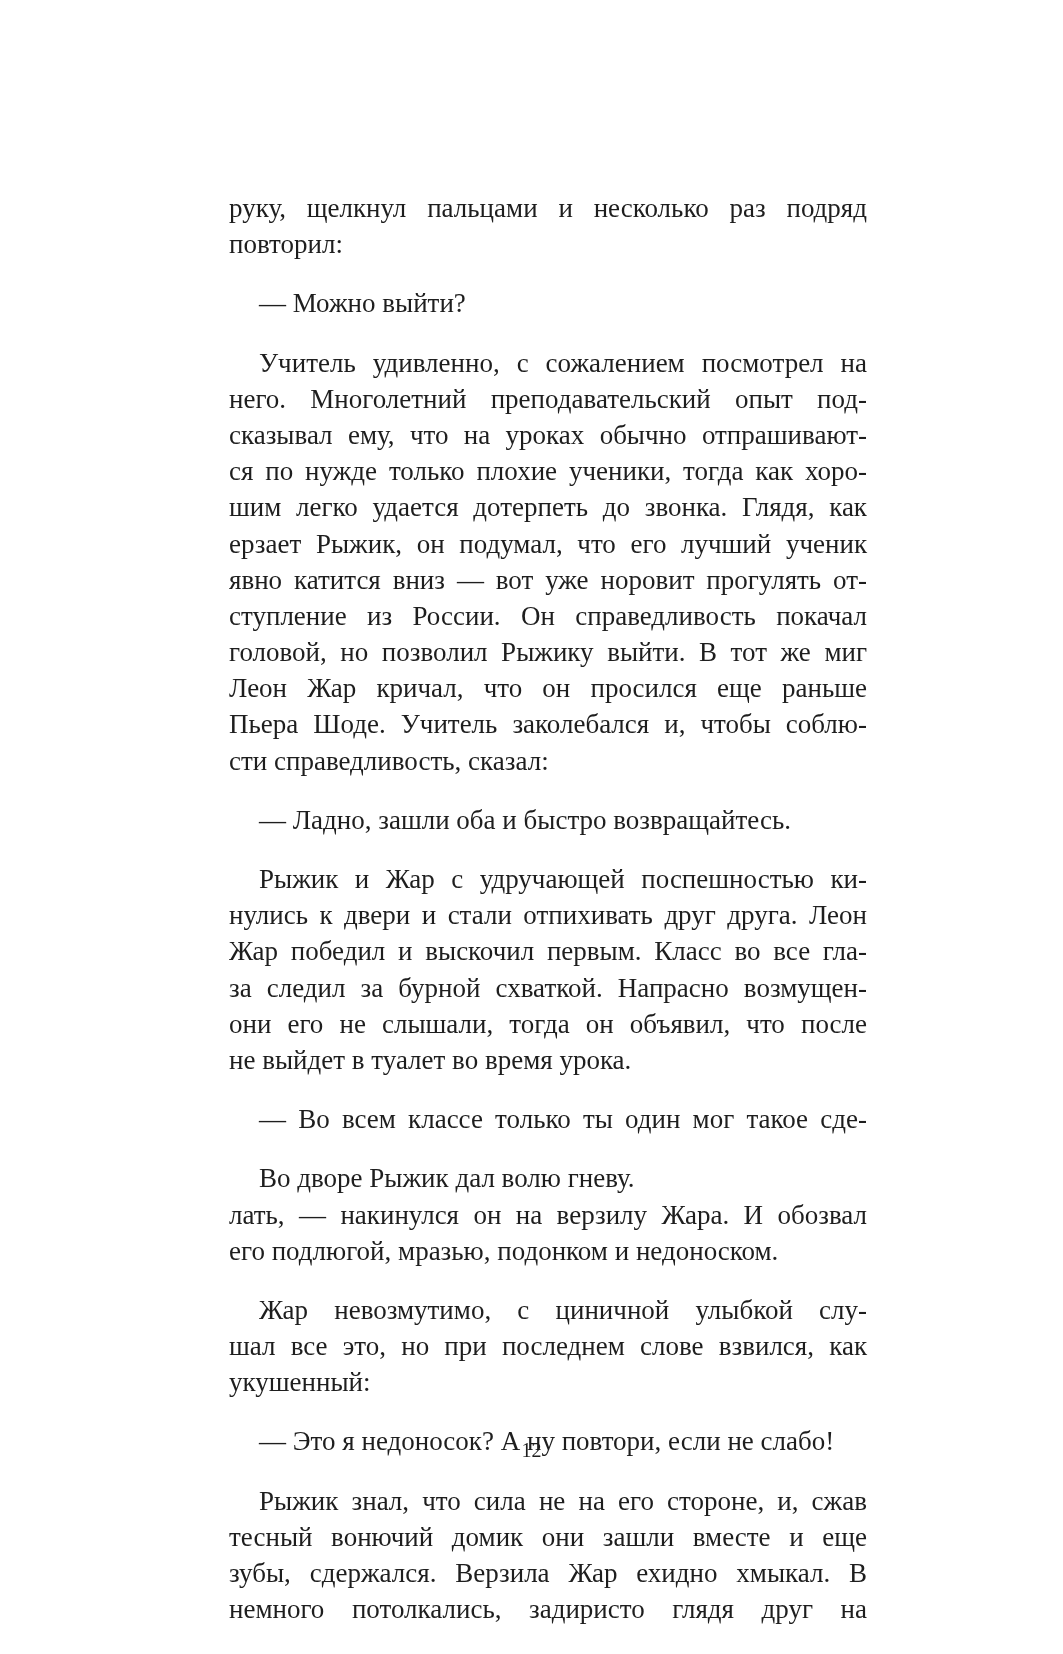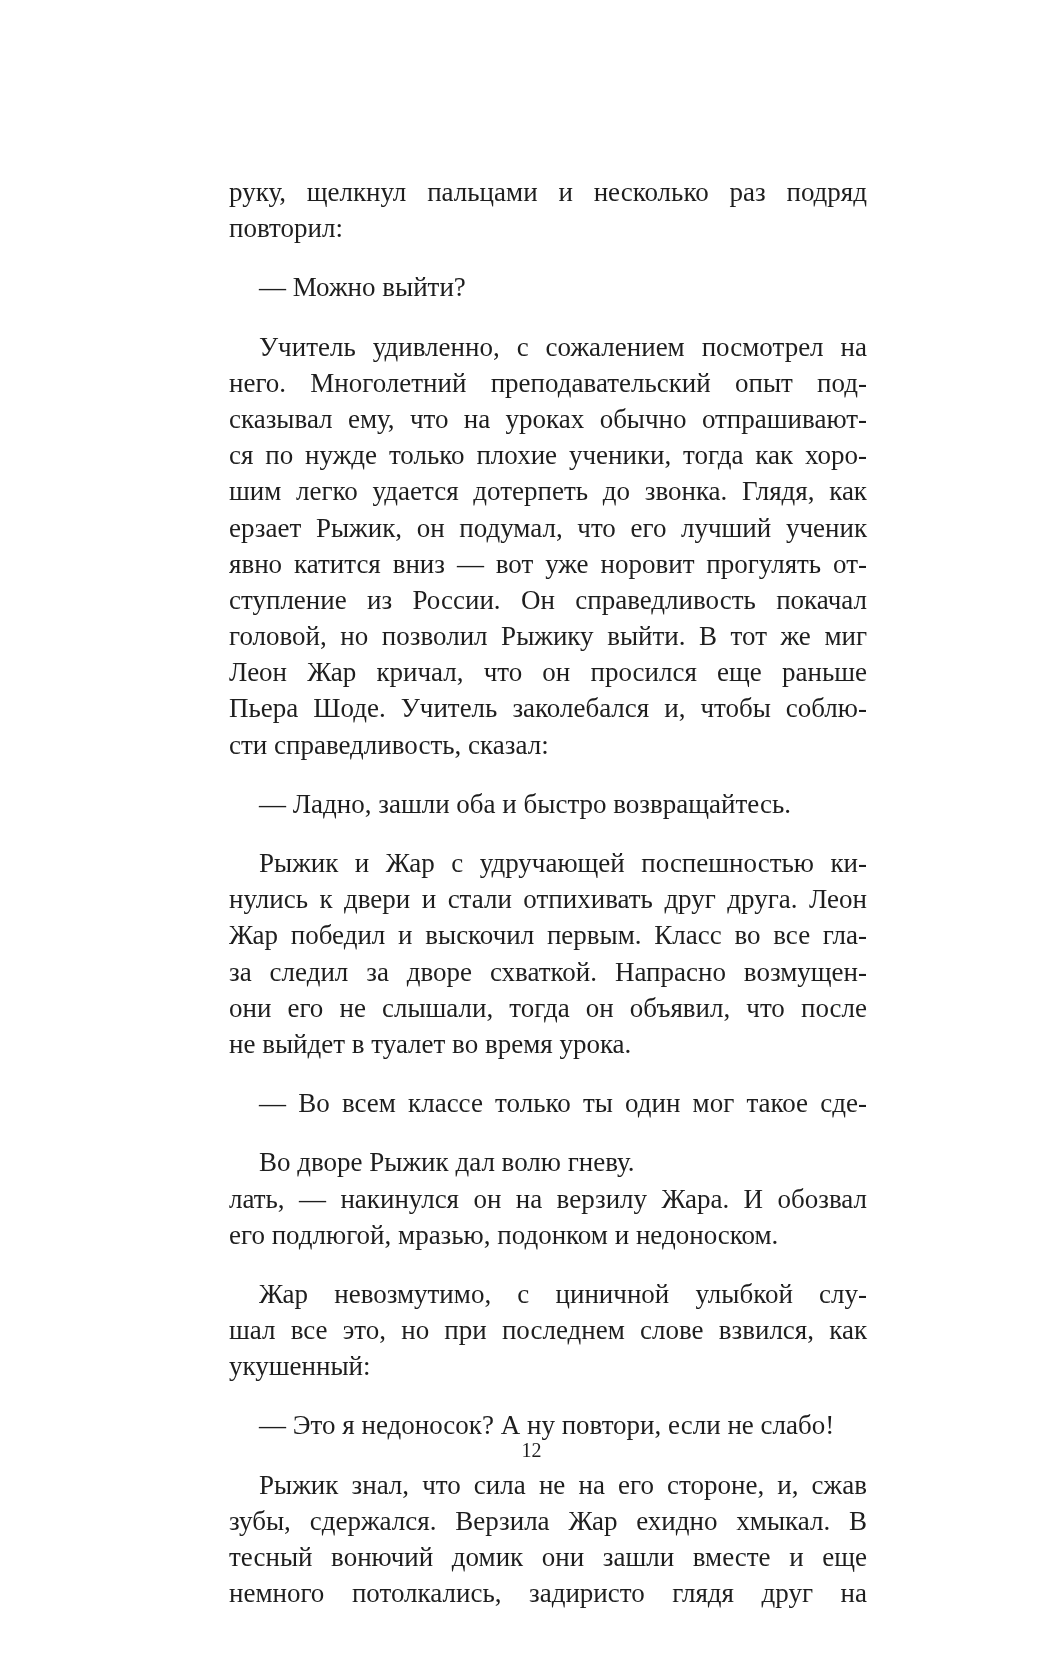--- a/index.html
+++ b/index.html
@@ -11,21 +11,21 @@
       width: 1063px;
       height: 1654px;
       position: relative;
       overflow: hidden;
       font-family: "Liberation Serif", "DejaVu Serif", serif;
       color: #1e1e1e;
     }
     .page-text {
       position: absolute;
       left: 229px;
-      top: 174px;
+      top: 190px;
       width: 638px;
     }
     .line {
       display: block;
       height: 36.2px;
       line-height: 36.2px;
       font-size: 27px;
       white-space: nowrap;
       text-align: justify;
       text-align-last: justify;
@@ -63,30 +63,30 @@
     <span class="line">явно катится вниз — вот уже норовит прогулять от-</span>
     <span class="line">ступление из России. Он справедливость покачал</span>
     <span class="line">головой, но позволил Рыжику выйти. В тот же миг</span>
     <span class="line">Леон Жар кричал, что он просился еще раньше</span>
     <span class="line">Пьера Шоде. Учитель заколебался и, чтобы соблю-</span>
     <span class="line last">сти справедливость, сказал:</span>
     <span class="line indent last">— Ладно, зашли оба и быстро возвращайтесь.</span>
     <span class="line indent">Рыжик и Жар с удручающей поспешностью ки-</span>
     <span class="line">нулись к двери и стали отпихивать друг друга. Леон</span>
     <span class="line">Жар победил и выскочил первым. Класс во все гла-</span>
-    <span class="line">за следил за дворе схваткой. Напрасно возмущен-</span>
+    <span class="line">за следил за бурной схваткой. Напрасно возмущен-</span>
     <span class="line">они его не слышали, тогда он объявил, что после</span>
     <span class="line last">не выйдет в туалет во время урока.</span>
     <span class="line indent">— Во всем классе только ты один мог такое сде-</span>
     <span class="line indent last">Во дворе Рыжик дал волю гневу.</span>
     <span class="line">лать, — накинулся он на верзилу Жара. И обозвал</span>
     <span class="line last">его подлюгой, мразью, подонком и недоноском.</span>
     <span class="line indent">Жар невозмутимо, с циничной улыбкой слу-</span>
     <span class="line">шал все это, но при последнем слове взвился, как</span>
     <span class="line last">укушенный:</span>
     <span class="line indent last">— Это я недоносок? А ну повтори, если не слабо!</span>
     <span class="line indent">Рыжик знал, что сила не на его стороне, и, сжав</span>
+    <span class="line">тесный вонючий домик они зашли вместе и еще</span>
     <span class="line">зубы, сдержался. Верзила Жар ехидно хмыкал. В</span>
-    <span class="line">тесный вонючий домик они зашли вместе и еще</span>
     <span class="line">немного потолкались, задиристо глядя друг на</span>
   </div>
 
 <div class="page-number">12</div>
 
 </body></html>

